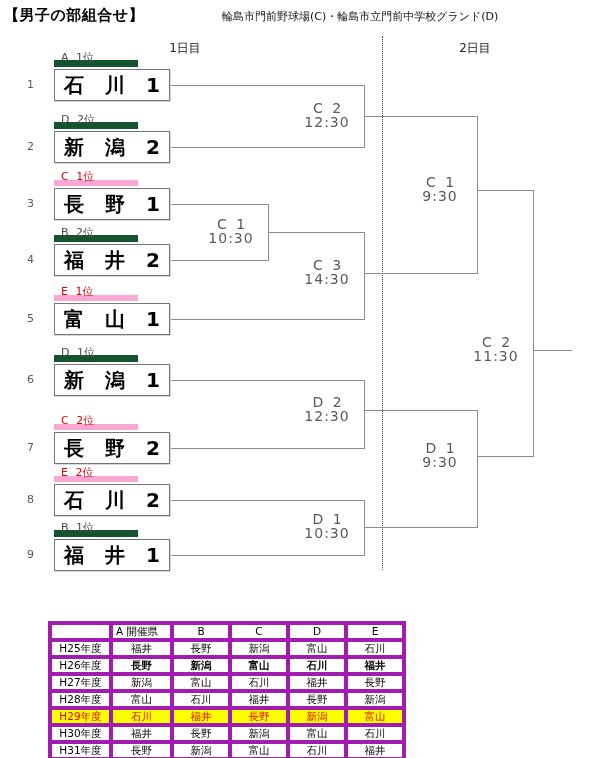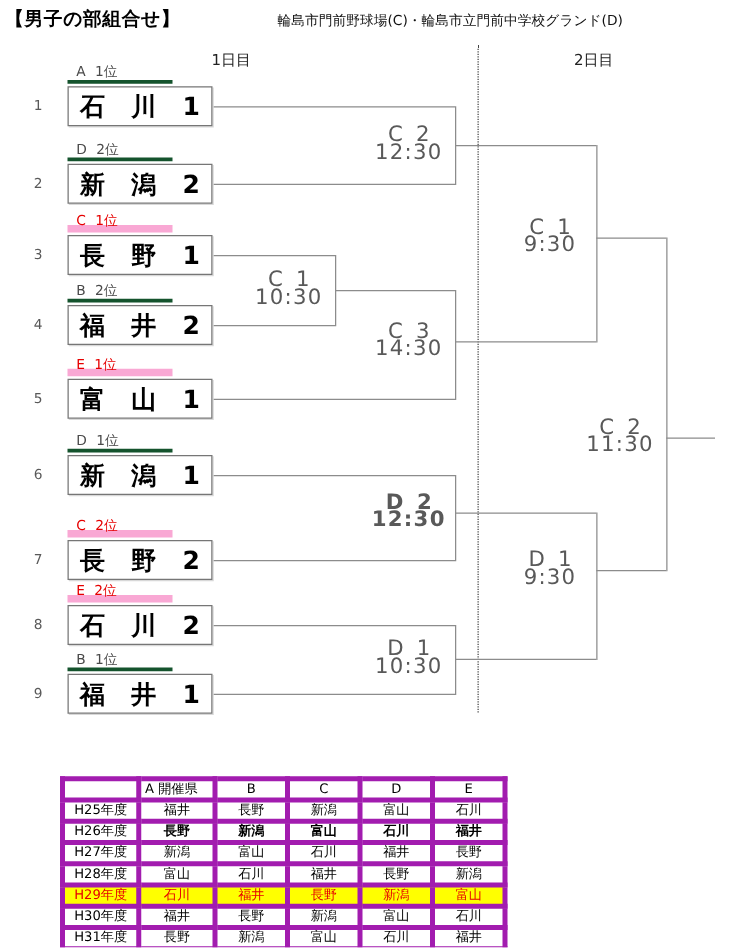--- a/index.html
+++ b/index.html
@@ -10,27 +10,27 @@
   .abs{position:absolute;}
   #page-title{left:4px;top:6px;font-size:15px;font-weight:bold;color:#000;letter-spacing:.5px;white-space:nowrap;}
   #venues{left:222px;top:9px;font-size:11px;color:#111;white-space:nowrap;}
   .day-label{top:40px;width:60px;text-align:center;font-size:12px;color:#222;white-space:nowrap;}
   #day1-label{left:155px;}
   #day2-label{left:445px;}
   #day-separator{left:382px;top:36px;width:0;height:534px;border-left:1px dotted #444;}
   .seed-num{width:20px;text-align:right;font-size:11px;color:#595959;}
   .seed-label{width:84px;height:17px;box-sizing:border-box;padding-left:7px;
     font-size:11px;line-height:16px;white-space:pre;word-spacing:4px;}
-  .seed-label.black{color:#4a4a4a;border-bottom:3px solid #14532d;}
+  .seed-label.black{color:#4a4a4a;border-bottom:7px solid #14532d;}
   .seed-label.red{color:#e60000;border-bottom:6px solid #f9a8d4;}
   .team-box{width:116px;height:32px;box-sizing:border-box;border:1px solid #767676;background:#fff;
     display:flex;align-items:center;justify-content:space-between;padding:0 9px;
     font-size:20px;font-weight:bold;color:#000;box-shadow:1px 1px 0 #d8d8d8;}
   .bline{background:#8c8c8c;}
-  .match-label{width:70px;text-align:center;font-size:17px;line-height:14px;color:#595959;
+  .match-label{width:70px;text-align:center;font-size:14px;line-height:14px;color:#595959;
     white-space:pre;word-spacing:5px;}
   .match-time{letter-spacing:1px;word-spacing:0;}
   #history-table{position:absolute;left:48px;top:621px;border-collapse:collapse;table-layout:fixed;}
   #history-table td,#history-table th{border:4px solid #a21caf;height:13px;padding:0;
     font-size:10.5px;font-weight:normal;text-align:center;color:#000;overflow:visible;line-height:13px;}
   #history-table th.host-hdr{text-align:left;padding-left:3px;white-space:nowrap;}
   #history-table tr.hl td{background:#ffff00;color:#e60000;}
   #history-table tr.bold td.pref{font-weight:bold;}
 </style>
 </head>
@@ -120,21 +120,21 @@
       <div class="abs bline" style="left: 268px; top: 232px; width: 96px; height: 1px;"></div>
       <div class="abs match-label" style="left: 196px; top: 217px;"><div>C 1</div><div class="match-time">10:30</div></div>
       <div class="abs bline" style="left: 364px; top: 85px; width: 1px; height: 63px;"></div>
       <div class="abs bline" style="left: 364px; top: 116px; width: 113px; height: 1px;"></div>
       <div class="abs match-label" style="left: 292px; top: 101px;"><div>C 2</div><div class="match-time">12:30</div></div>
       <div class="abs bline" style="left: 364px; top: 232px; width: 1px; height: 88px;"></div>
       <div class="abs bline" style="left: 364px; top: 273px; width: 113px; height: 1px;"></div>
       <div class="abs match-label" style="left: 292px; top: 258px; text-align: center;"><div>C 3</div><div class="match-time">14:30</div></div>
       <div class="abs bline" style="left: 364px; top: 380px; width: 1px; height: 69px;"></div>
       <div class="abs bline" style="left: 364px; top: 410px; width: 113px; height: 1px;"></div>
-      <div class="abs match-label" style="left: 292px; top: 395px; font-weight: bold;"><div>D 2</div><div class="match-time">12:30</div></div>
+      <div class="abs match-label" style="left: 292px; top: 395px;"><div>D 2</div><div class="match-time">12:30</div></div>
       <div class="abs bline" style="left: 364px; top: 500px; width: 1px; height: 56px;"></div>
       <div class="abs bline" style="left: 364px; top: 527px; width: 113px; height: 1px;"></div>
       <div class="abs match-label" style="left: 292px; top: 512px;"><div>D 1</div><div class="match-time">10:30</div></div>
       <div class="abs bline" style="left: 477px; top: 116px; width: 1px; height: 158px;"></div>
       <div class="abs bline" style="left: 477px; top: 190px; width: 56px; height: 1px;"></div>
       <div class="abs match-label" style="left: 405px; top: 175px;"><div>C 1</div><div class="match-time">9:30</div></div>
       <div class="abs bline" style="left: 477px; top: 410px; width: 1px; height: 118px;"></div>
       <div class="abs bline" style="left: 477px; top: 456px; width: 56px; height: 1px;"></div>
       <div class="abs match-label" style="left: 405px; top: 441px;"><div>D 1</div><div class="match-time">9:30</div></div>
       <div class="abs bline" style="left: 533px; top: 190px; width: 1px; height: 267px;"></div>

